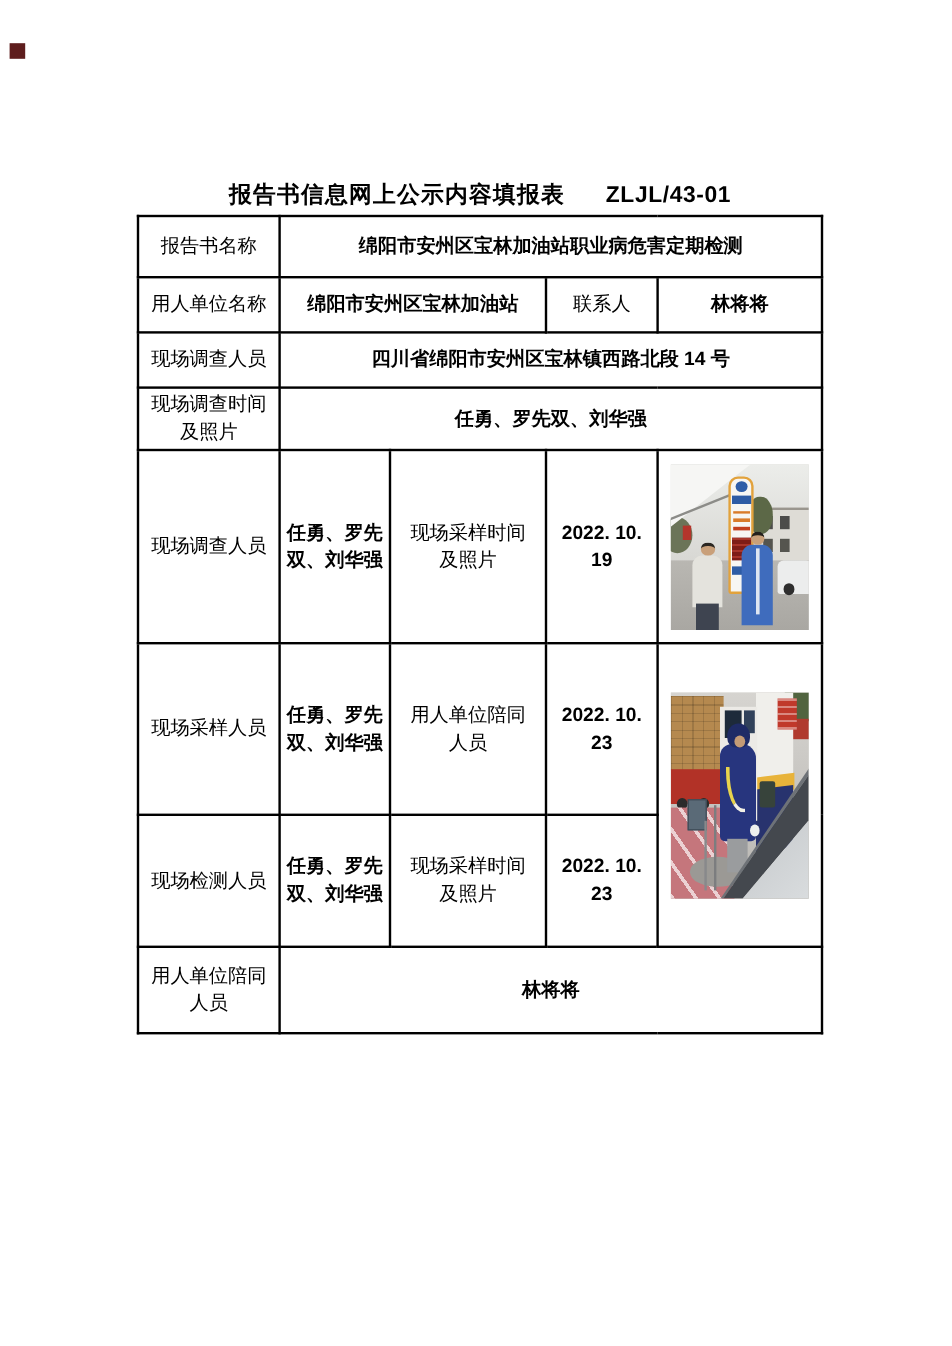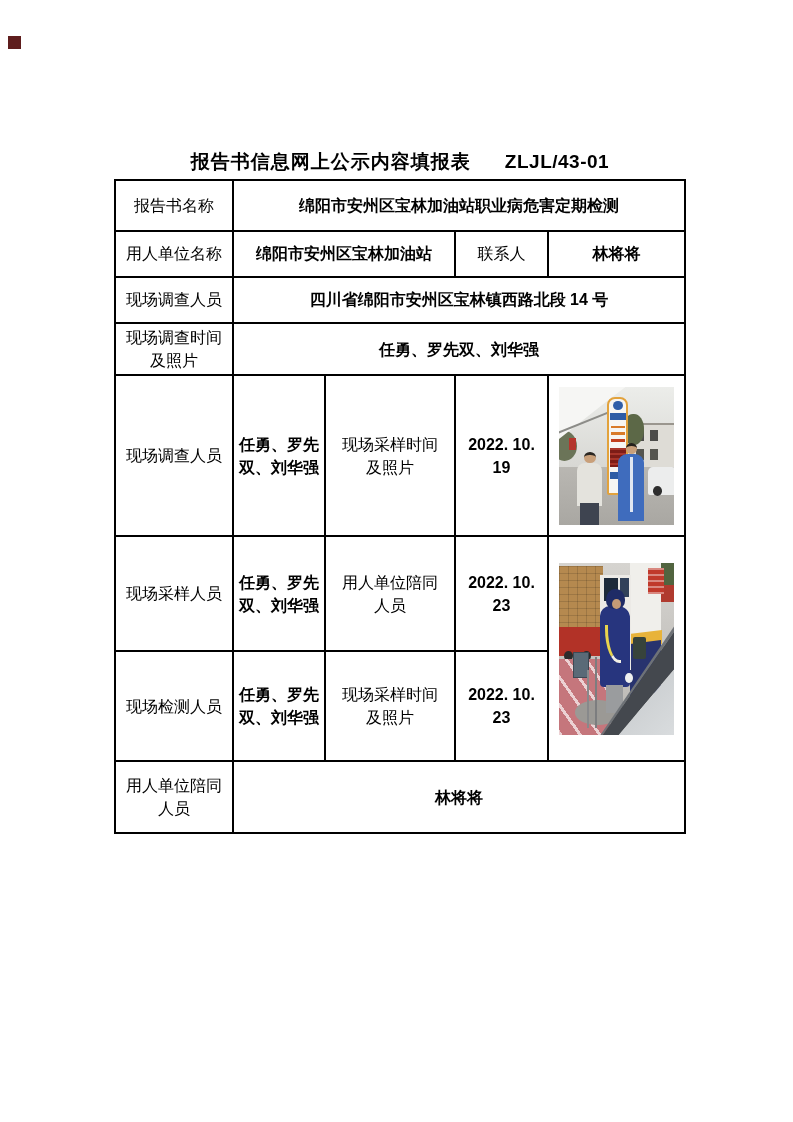--- a/index.html
+++ b/index.html
@@ -172,21 +172,21 @@
           <div class="p1-man1-body"></div>
           <div class="p1-man1-legs"></div>
           <div class="p1-man1-head"></div>
           <div class="p1-man2-body"></div>
           <div class="p1-man2-zip"></div>
           <div class="p1-man2-head"></div>
         </div>
       </td>
     </tr>
 
-    <tr style="height:115px">
+    <tr style="height:143px">
       <td class="lbl">现场采样人员</td>
       <td class="val c2">任勇、罗先双、刘华强</td>
       <td class="lbl c3">用人单位陪同人员</td>
       <td class="val">2022. 10. 23</td>
       <td class="photo-cell" rowspan="2">
         <div class="photo photo2">
           <div class="p2-street"></div>
           <div class="p2-foliage"></div>
           <div class="p2-redtruck2"></div>
           <div class="p2-whitecar"></div>

